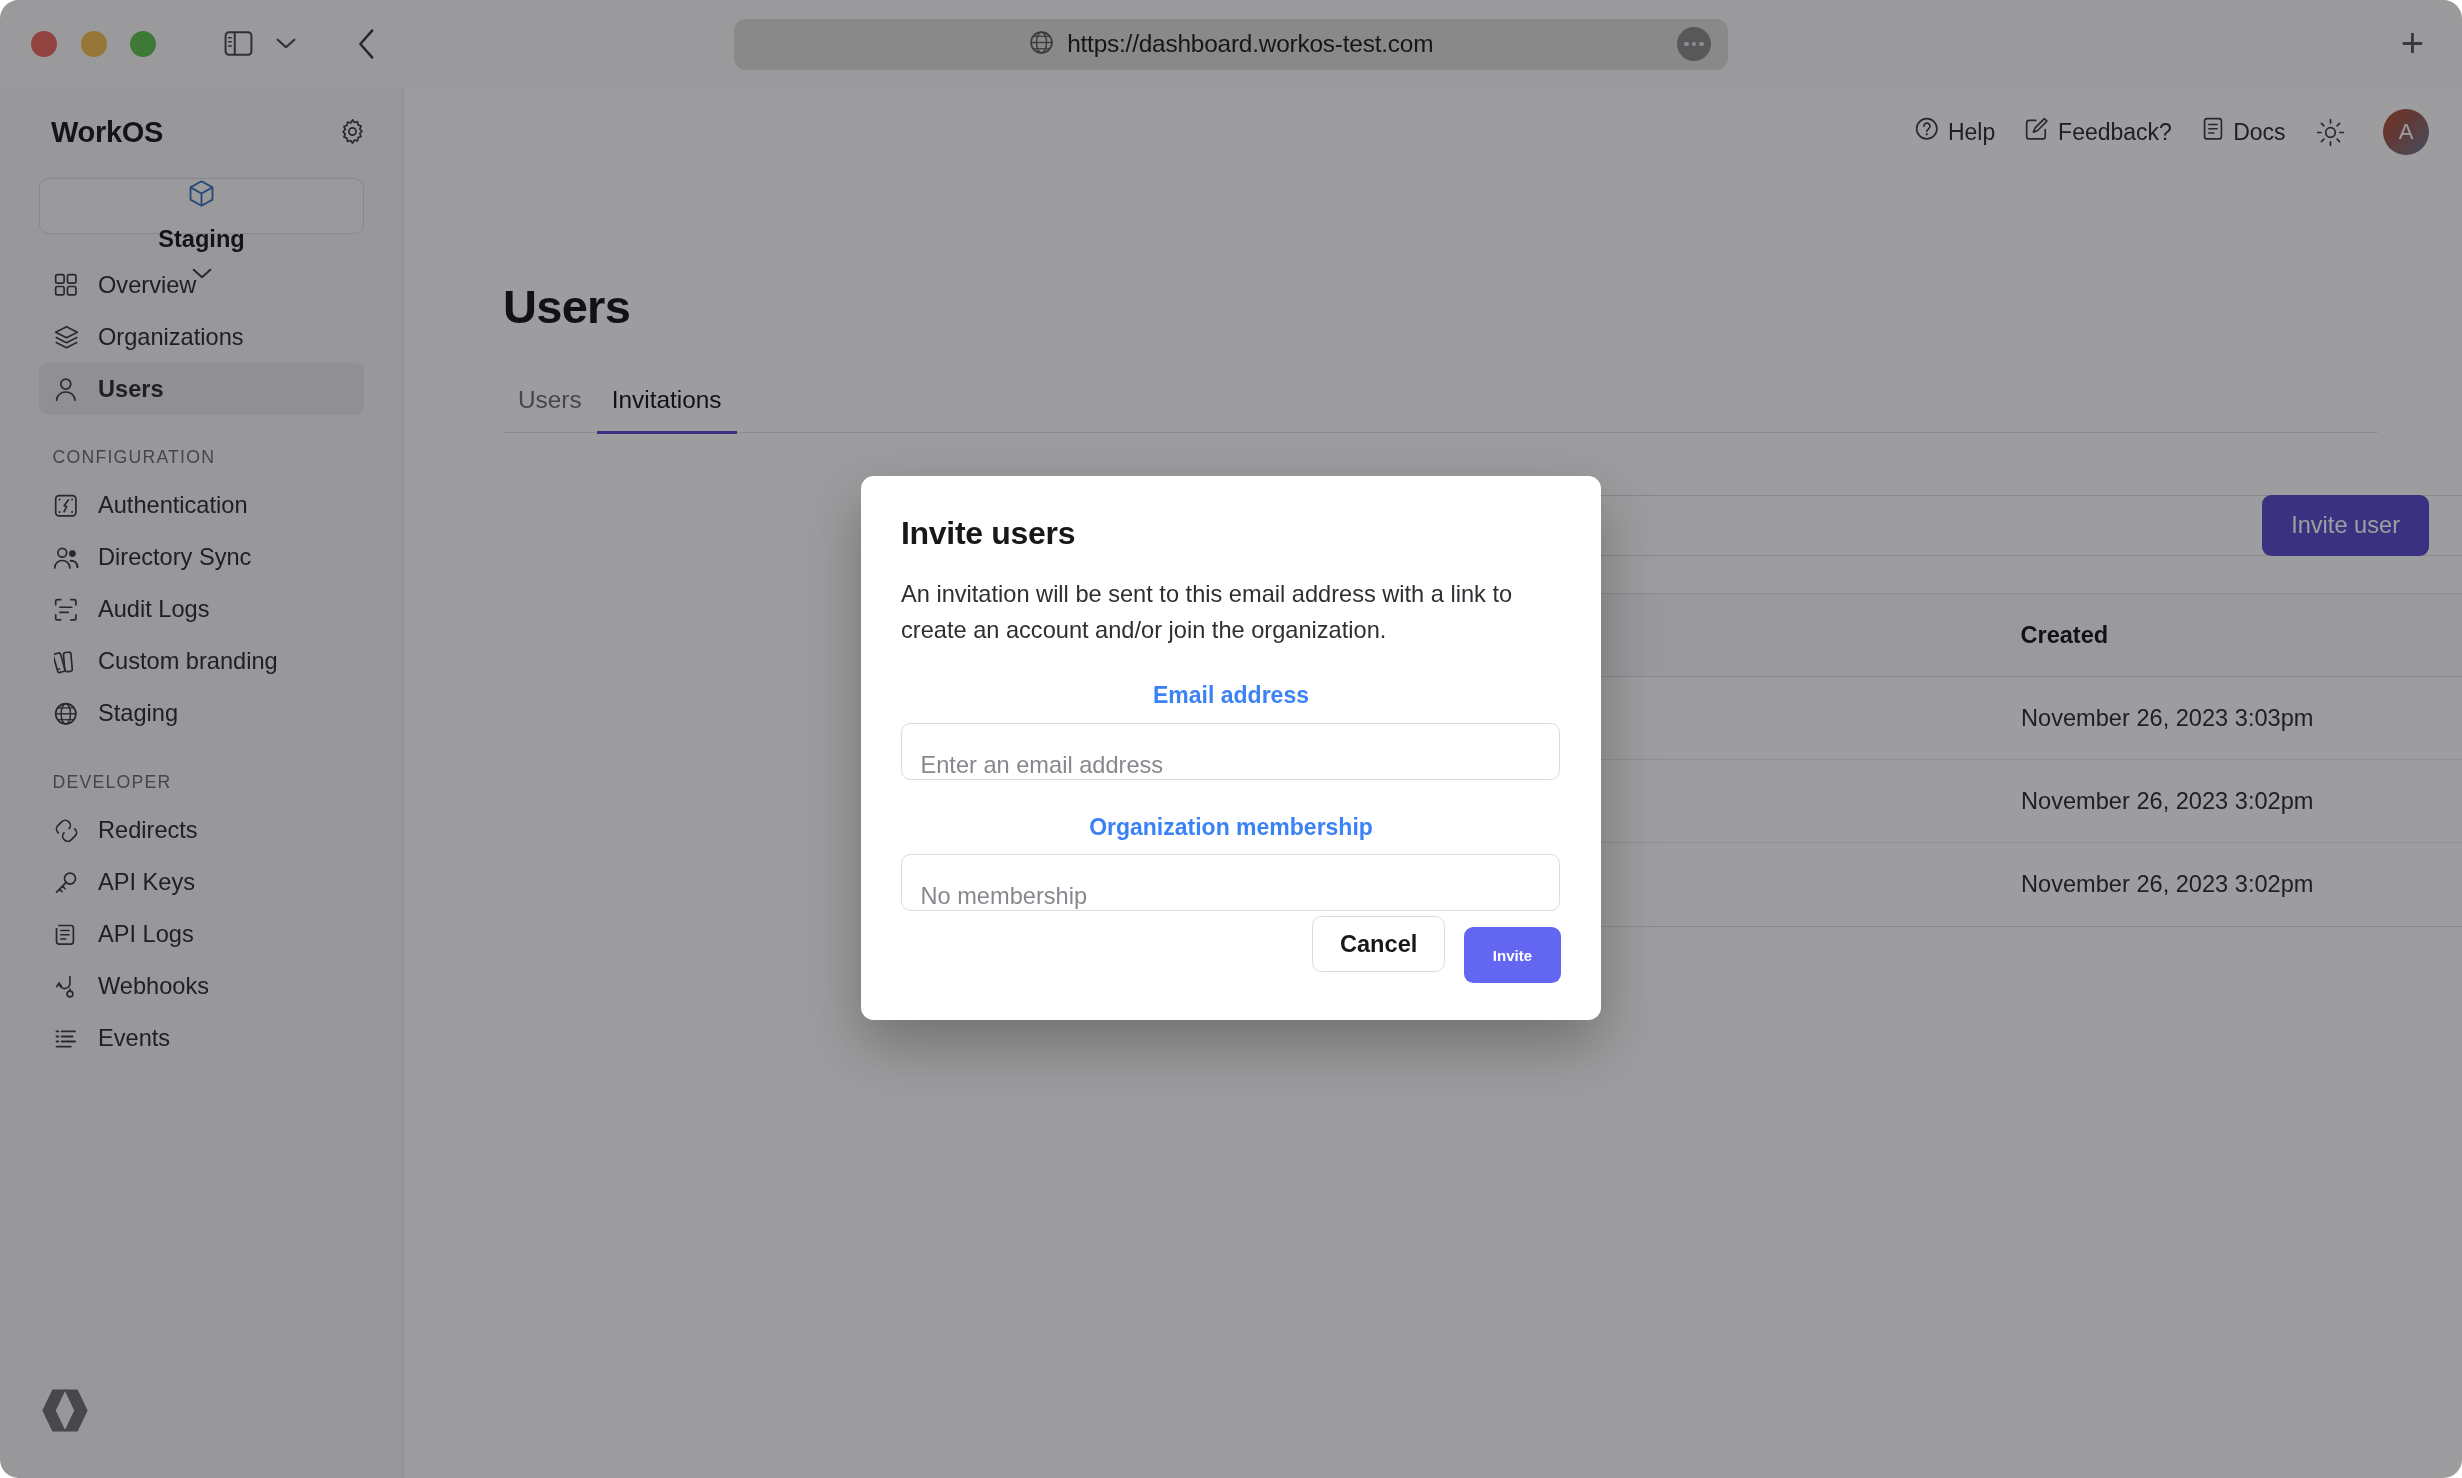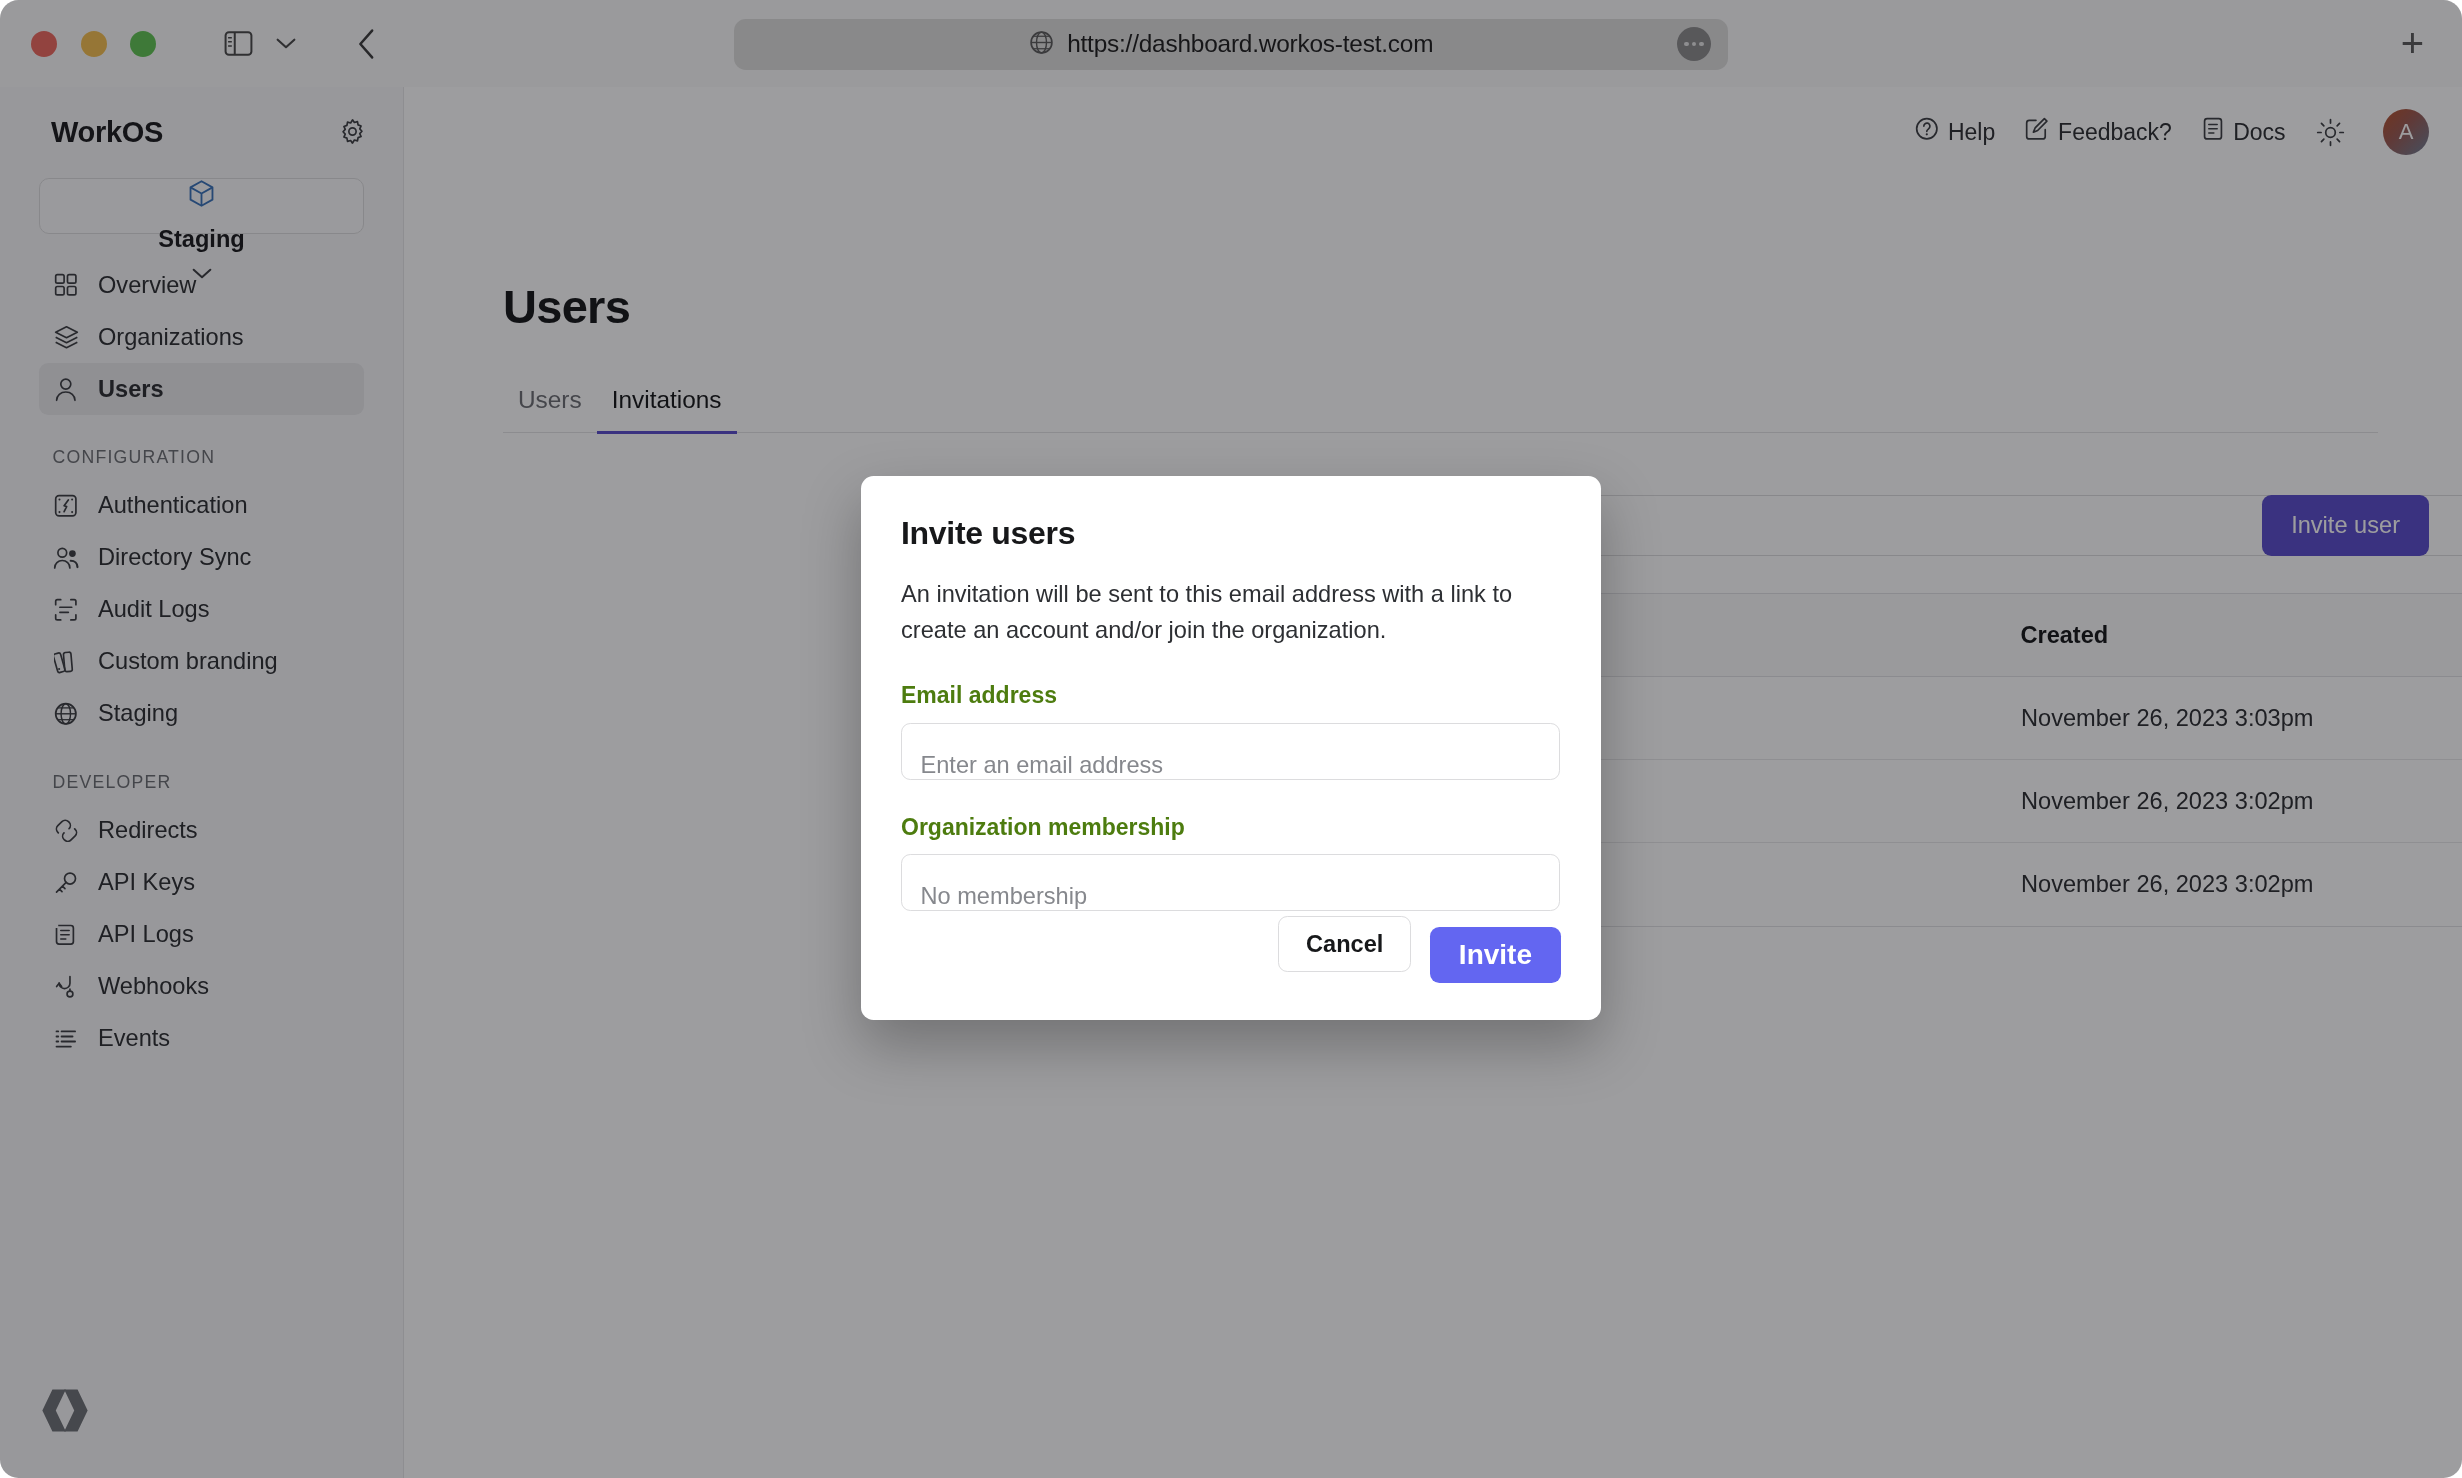--- a/index.html
+++ b/index.html
@@ -180,39 +180,39 @@
     position: absolute; left: 861px; top: 476px;
     width: 740px; height: 544px;
     background: #ffffff; border-radius: 12.6px;
     box-shadow: 0 25px 59px rgba(0,0,0,0.28);
     z-index: 60; padding: 39px 40px 0 40px;
   }
   .modal-title { font-size: 32px; font-weight: 700; color: #17181a; letter-spacing: -0.3px; }
   .modal-desc {
     margin-top: 23.6px; font-size: 23.6px; line-height: 1.54; color: #2d2f33;
   }
-  .field-label { margin-top: 34px; font-size: 23px; font-weight: 700; color: #4d7c0f; }
+  .field-label { margin-top: 34px; font-size: 23px; font-weight: 700; color: #3b82f6; text-align: center; }
   .field-input {
     margin-top: 13.5px; height: 57px; width: 659px;
     border: 0.8px solid #dcdcde; border-radius: 9.3px; background: #fff;
     display: flex; align-items: flex-end; padding: 0 18.5px; cursor: text;
   }
   .field-ph { font-size: 23.6px; color: #86888d; }
   .modal-actions {
     position: absolute; right: 40px; bottom: 37px;
     display: flex; align-items: center; gap: 18.5px;
   }
   .btn-cancel {
     height: 56px; padding: 0 27px; border-radius: 9.3px;
     border: 0.8px solid #dcdcde; background: #fff;
     font-size: 23.6px; font-weight: 700; color: #17181a; cursor: pointer;
   }
   .btn-invite {
     height: 56px; padding: 0 29px; border-radius: 9.3px; border: none;
-    background: #6366f1; color: #fff; font-size: 28px; font-weight: 700; cursor: pointer; margin-top: 22px;
+    background: #6366f1; color: #fff; font-size: 15px; font-weight: 700; cursor: pointer; margin-top: 22px;
   }
 </style>
 </head>
 <body>
 
 <div class="browser">
 
   <div class="titlebar">
     <div class="traffic">
       <span class="light red"></span>

